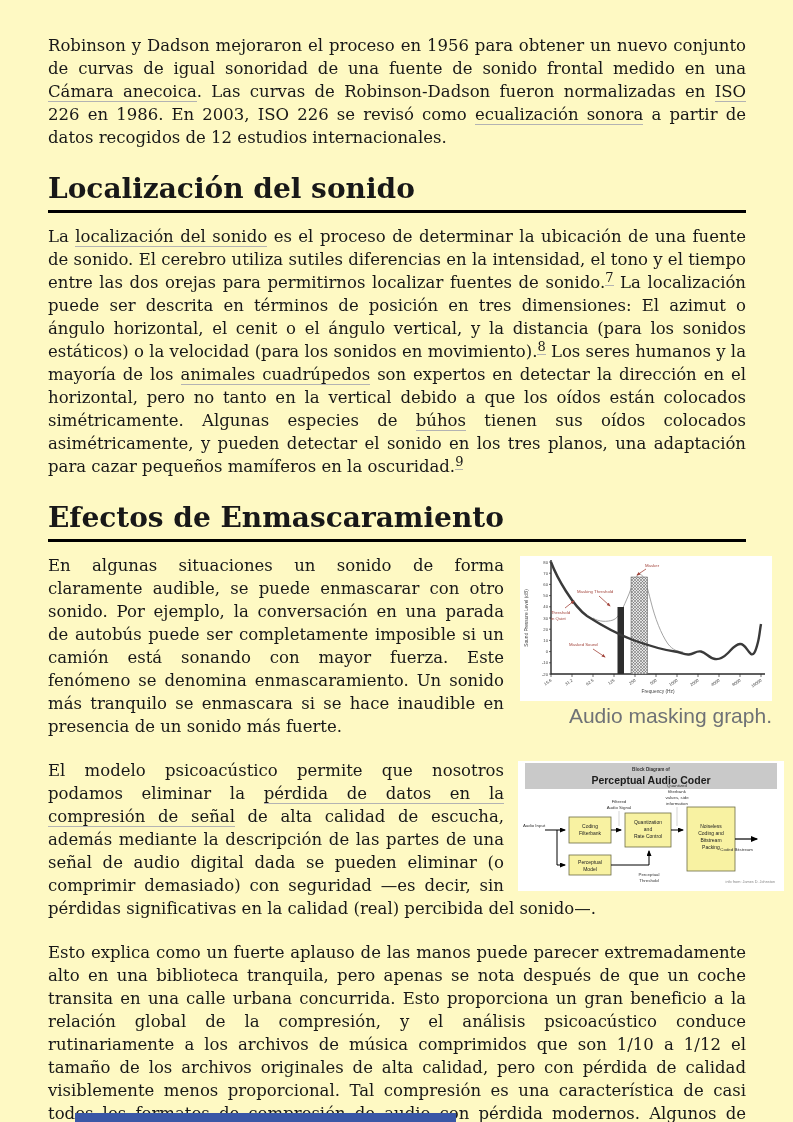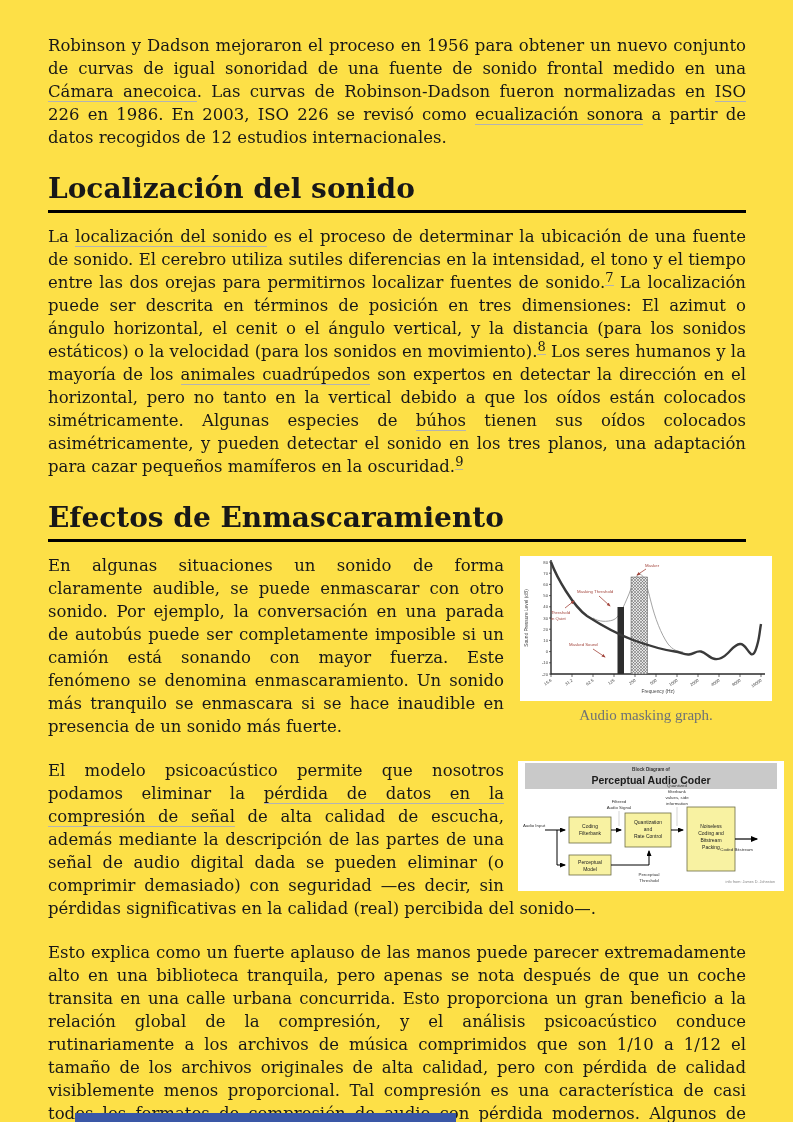--- a/index.html
+++ b/index.html
@@ -1,30 +1,30 @@
 <!DOCTYPE html>
 <html lang="es"><head>
 <meta charset="utf-8">
 <style>
   html,body{margin:0;padding:0;background:#fff;}
-  #page{position:relative;width:793px;height:1122px;background:#fde047;overflow:hidden;
+  #page{position:relative;width:793px;height:1122px;background:#fef9c3;overflow:hidden;
         font-family:"DejaVu Serif","Liberation Serif",serif;color:#181818;}
   #content{padding:34px 47px 0 48px;}
   p.body{margin:0 0 21px 0;font-size:16.5px;line-height:23px;text-align:justify;}
   h2.sect{font-size:28px;font-weight:bold;margin:24px 0 12px 0;padding-bottom:5px;
           border-bottom:3px solid #000;clear:both;line-height:1.15;}
   a.lnk{color:inherit;text-decoration:none;border-bottom:1px solid #b3b3b3;cursor:pointer;}
   sup.ref{font-size:13px;line-height:0;vertical-align:super;border-bottom:1px solid #b3b3b3;}
   strong{font-weight:normal;}
   figure{margin:0;}
   figure.fl{float:right;}
   #fig-mask{width:252px;margin:2px -26px 4px 16px;}
   #fig-coder{width:266px;margin:2px -38px 4px 14px;}
-  figcaption{font-family:Liberation Serif, serif;font-size:15px;line-height:19px;
-             color:#6f7276;margin-top:5px;text-align:center;}
+  figcaption{font-family:Liberation Sans, sans-serif;font-size:21px;line-height:19px;
+             color:#6f7276;margin-top:5px;text-align:right;}
   svg{display:block;background:#fff;}
   .tk{font-family:"Liberation Sans",sans-serif;font-size:4.2px;fill:#444;}
   .axlab{font-family:"Liberation Sans",sans-serif;font-size:4.8px;fill:#444;}
   .ann{font-family:"Liberation Sans",sans-serif;font-size:4.3px;fill:#a3453c;}
   .blktxt{font-family:"Liberation Sans",sans-serif;font-size:5px;fill:#222;text-anchor:middle;}
   .smlab{font-family:"Liberation Sans",sans-serif;font-size:4.4px;fill:#333;text-anchor:middle;}
   .credit{font-family:"Liberation Sans",sans-serif;font-size:3.8px;fill:#888;}
   #bottom-bar{position:absolute;left:75px;top:1113px;width:381px;height:9px;}
 </style>
 </head>

